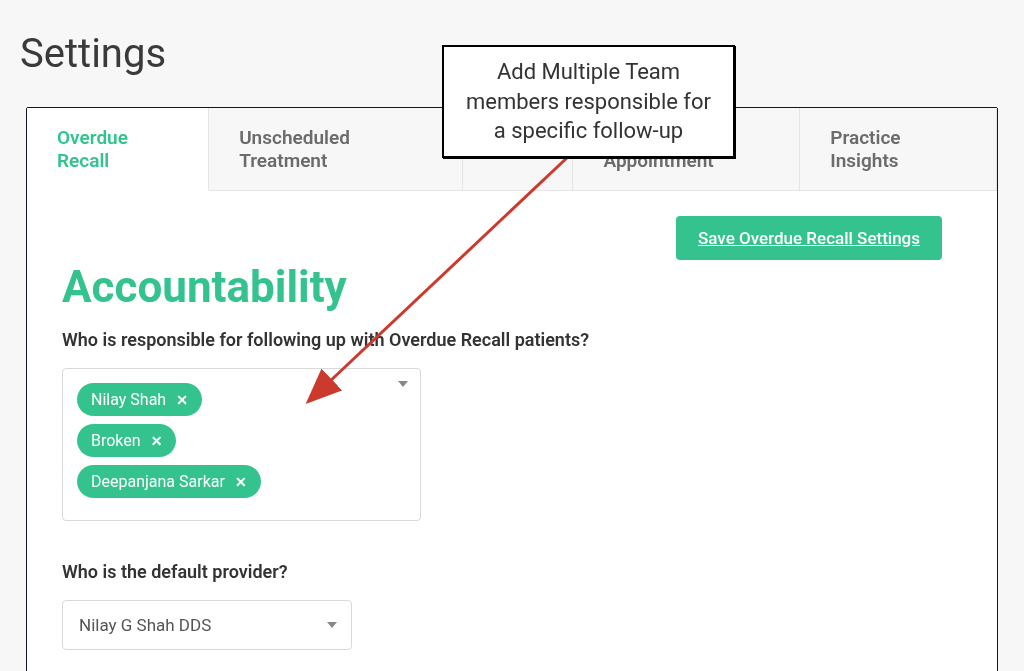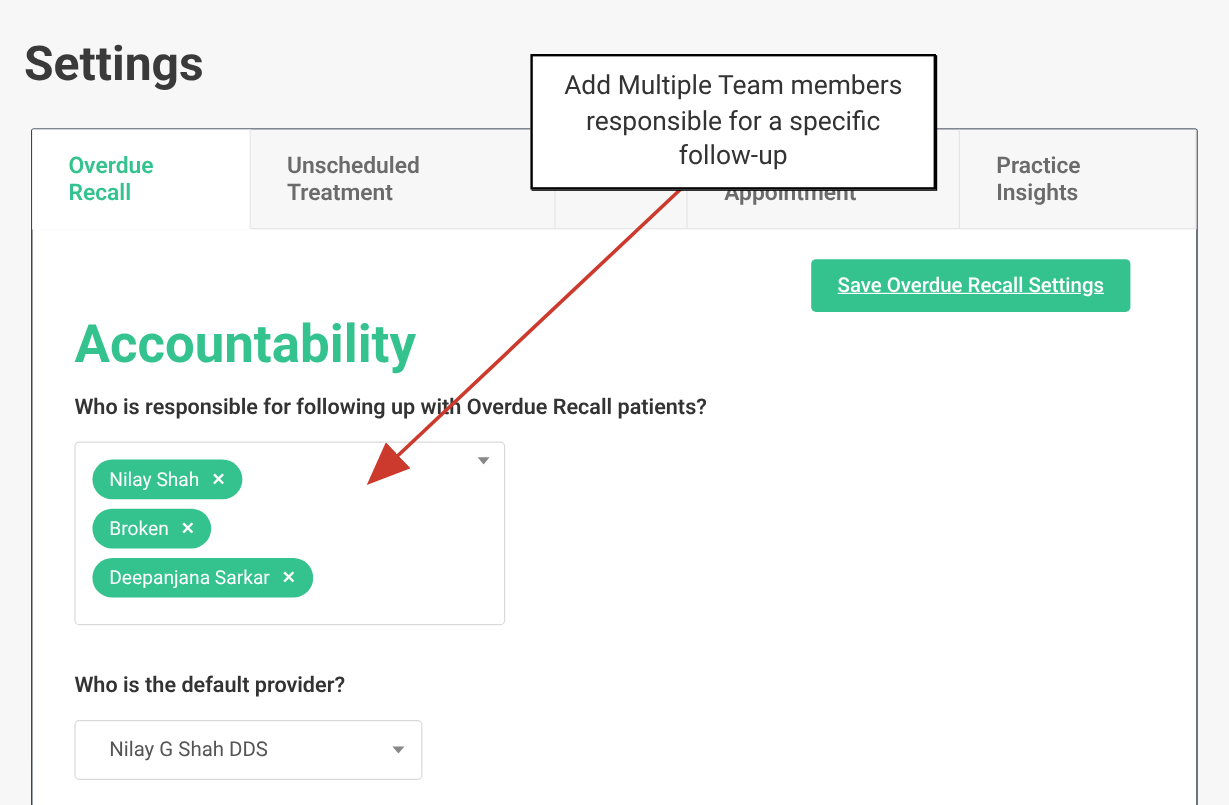--- a/index.html
+++ b/index.html
@@ -10,21 +10,21 @@
     }
     body {
       background: #f7f7f7;
       width: 1024px;
       height: 671px;
       overflow: hidden;
       position: relative;
     }
     .page-title {
       font-size: 40px;
-      font-weight: 700;
+      font-weight: 400;
       color: #3a3a3a;
       padding: 30px 0 30px 20px;
     }
     .panel {
       background: #ffffff;
       margin: 0 26px;
       border: 1px solid #0f172a;
       border-radius: 2px;
     }
     .tabs {
@@ -116,21 +116,21 @@
       border-right: 5px solid transparent;
       border-top: 6px solid #888;
       cursor: pointer;
     }
     .spacer {
       height: 40px;
     }
     .select-box {
       border: 1px solid #d9d9d9;
       border-radius: 4px;
-      padding: 14px 28px;
+      padding: 14px 16px;
       width: 290px;
       position: relative;
       font-size: 17px;
       color: #555;
       cursor: pointer;
     }
     .select-arrow {
       position: absolute;
       top: 50%;
       right: 14px;
@@ -138,21 +138,21 @@
       width: 0;
       height: 0;
       border-left: 5px solid transparent;
       border-right: 5px solid transparent;
       border-top: 6px solid #888;
     }
     .callout {
       position: absolute;
       top: 45px;
       left: 442px;
-      width: 338px;
+      width: 293px;
       background: #fff;
       border: 2px solid #000;
       padding: 10px 18px;
       text-align: center;
       font-size: 22px;
       line-height: 1.35;
       color: #333;
       z-index: 10;
       box-shadow: 1px 1px 0 #000;
     }

